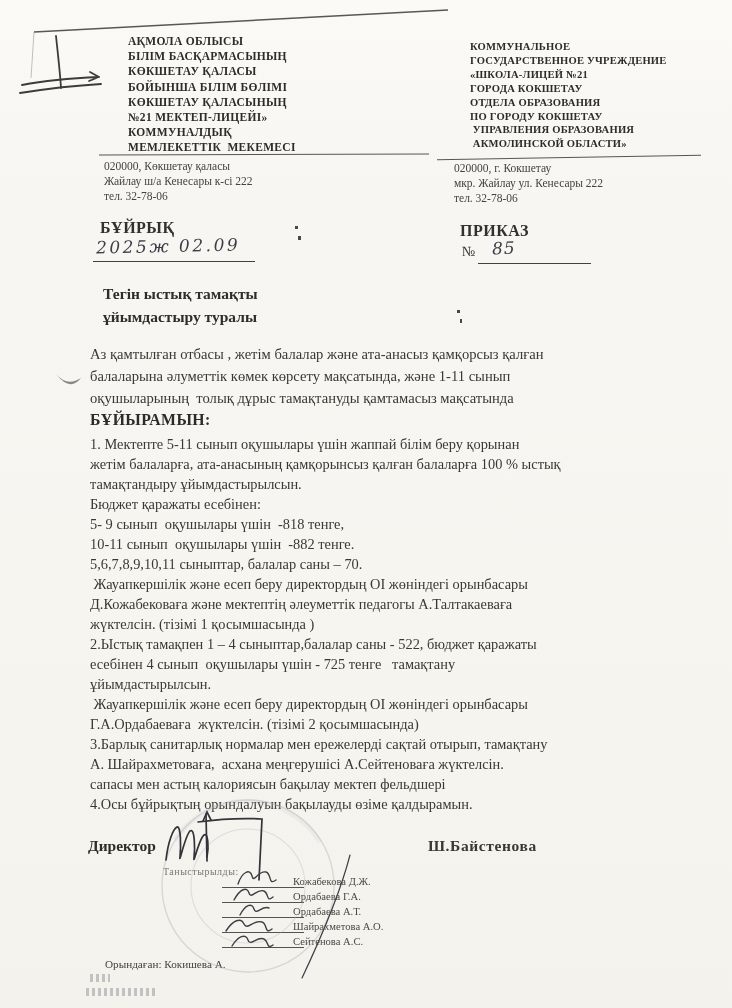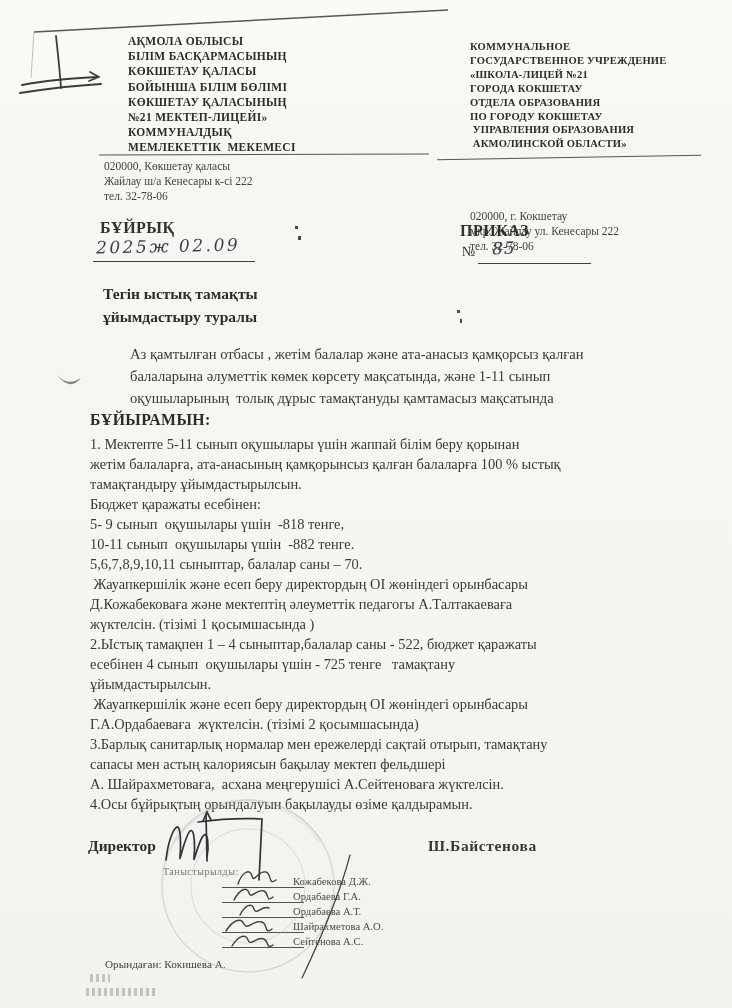--- a/index.html
+++ b/index.html
@@ -11,33 +11,33 @@
     font-family:"Liberation Serif", serif;
     color:#33312e;
   }
   .abs{position:absolute;}
   .ln{white-space:pre;}
   .hdr{font-weight:bold;color:#2e2c29;}
   .hdr-left{left:128px;top:34px;font-size:11.5px;line-height:15.2px;letter-spacing:.3px;}
   .hdr-right{left:470px;top:40px;font-size:10.6px;line-height:13.9px;letter-spacing:.2px;}
   .addr{font-size:11.5px;line-height:15px;color:#45433f;}
   .addr-left{left:104px;top:159px;}
-  .addr-right{left:470px;top:161px;margin-top:48px;}
+  .addr-right{left:454px;top:161px;}
   .rule{position:absolute;height:1px;background:#57554f;}
   .rule-left{left:99px;top:154px;width:330px;transform:rotate(-.2deg);}
   .rule-right{left:437px;top:157px;width:264px;transform:rotate(-1deg);}
   .order-kk{left:100px;top:219px;font-size:16px;font-weight:bold;letter-spacing:.5px;}
   .order-ru{left:460px;top:222px;font-size:16px;font-weight:bold;letter-spacing:.5px;}
   .hand{font-style:italic;color:#3f3d46;font-family:"DejaVu Serif", serif;}
   .date-hand{left:96px;top:236px;font-size:17px;letter-spacing:2.5px;transform:rotate(-1.2deg);}
   .num-label{left:462px;top:244px;font-size:14px;color:#3a3833;}
   .num-hand{left:492px;top:238px;font-size:17px;letter-spacing:1px;transform:rotate(-2deg);}
   .hline{position:absolute;height:1px;background:#43413c;}
   .subject{left:103px;top:283px;font-size:15.5px;font-weight:bold;line-height:22.5px;color:#2f2d2a;font-family:Liberation Serif, serif;}
-  .preamble{left:90px;top:344px;font-size:14.6px;line-height:21.8px;color:#3a3833;margin-left:40px;}
+  .preamble{left:90px;top:344px;font-size:14.6px;line-height:21.8px;color:#3a3833;}
   .resolve{left:90px;top:411px;font-size:15.8px;font-weight:bold;letter-spacing:.4px;color:#2d2b28;}
   .body-text{left:90px;top:434px;font-size:14.4px;line-height:20px;color:#3a3833;}
   .dir-label{left:88px;top:837px;font-size:15.5px;font-weight:bold;color:#2f2d2a;}
   .dir-name{left:428px;top:837px;font-size:15.5px;font-weight:bold;letter-spacing:.6px;color:#3a3833;}
   .acq-label{left:143px;top:866px;font-size:10px;color:#7a7872;filter:blur(.3px);letter-spacing:.5px;margin-left:20px;}
   .acq-names{left:293px;top:874px;font-size:10.6px;line-height:15px;color:#4b4945;}
   .executor{left:105px;top:958px;font-size:11.2px;color:#454340;}
   .sig-underline{left:222px;width:82px;background:#55534d;}
   .noise{position:absolute;opacity:.55;filter:blur(.6px);
     background:repeating-linear-gradient(90deg,#9a9b9e 0 3px,transparent 3px 6px);}
@@ -116,22 +116,22 @@
     <div class="ln">5,6,7,8,9,10,11 сыныптар, балалар саны – 70.</div>
     <div class="ln"> Жауапкершілік және есеп беру директордың ОІ жөніндегі орынбасары</div>
     <div class="ln">Д.Кожабековаға және мектептің әлеуметтік педагогы А.Талтакаеваға</div>
     <div class="ln">жүктелсін. (тізімі 1 қосымшасында )</div>
     <div class="ln">2.Ыстық тамақпен 1 – 4 сыныптар,балалар саны - 522, бюджет қаражаты</div>
     <div class="ln">есебінен 4 сынып  оқушылары үшін - 725 тенге   тамақтану</div>
     <div class="ln">ұйымдастырылсын.</div>
     <div class="ln"> Жауапкершілік және есеп беру директордың ОІ жөніндегі орынбасары</div>
     <div class="ln">Г.А.Ордабаеваға  жүктелсін. (тізімі 2 қосымшасында)</div>
     <div class="ln">3.Барлық санитарлық нормалар мен ережелерді сақтай отырып, тамақтану</div>
+    <div class="ln">А. Шайрахметоваға,  асхана меңгерушісі А.Сейтеноваға жүктелсін.</div>
     <div class="ln">сапасы мен астың калориясын бақылау мектеп фельдшері</div>
-    <div class="ln">А. Шайрахметоваға,  асхана меңгерушісі А.Сейтеноваға жүктелсін.</div>
     <div class="ln">4.Осы бұйрықтың орындалуын бақылауды өзіме қалдырамын.</div>
   </div>
 
   <div class="abs dir-label">Директор</div>
   <div class="abs dir-name">Ш.Байстенова</div>
   <div class="abs acq-label">Таныстырылды:</div>
 
   <div class="abs acq-names">
     <div class="ln">Кожабекова Д.Ж.</div>
     <div class="ln">Ордабаева Г.А.</div>

